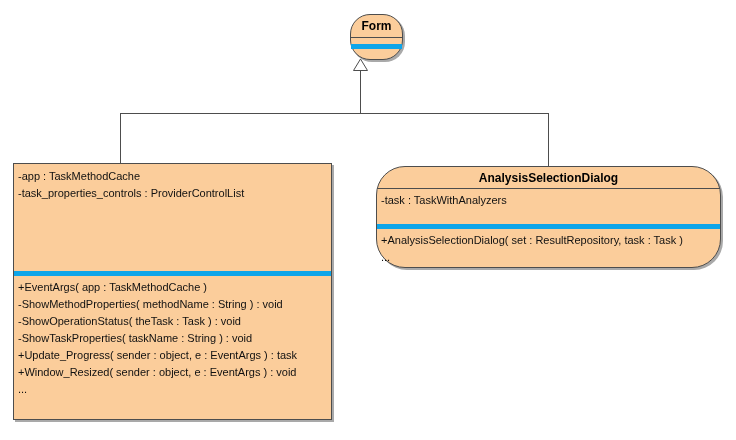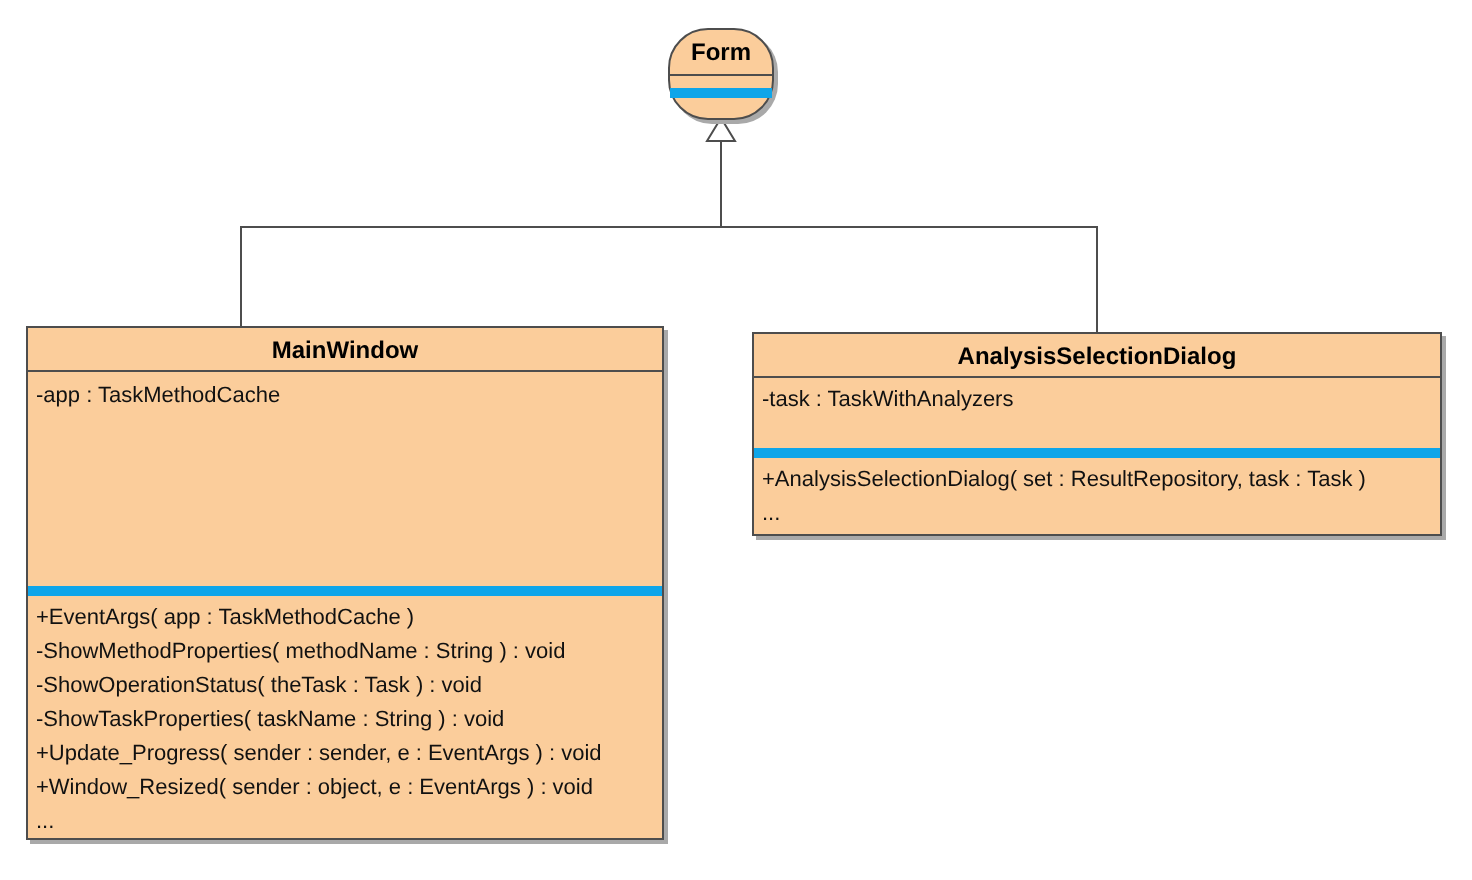--- a/index.html
+++ b/index.html
@@ -20,29 +20,29 @@
   }
   .uml-compartment{
     border-bottom:5px solid #0ea5e9;padding:3px 4px;box-sizing:border-box;
     flex:0 0 auto;overflow:hidden;
   }
   .uml-compartment.last{border-bottom:none;flex:1 1 auto;}
   .member{
     font-size:11px;color:#111;line-height:17px;white-space:nowrap;
   }
   
-  .box-form{left:334px;top:14px;width:53px;height:46px;border-radius:20px;}
+  .box-form{left:350px;top:14px;width:53px;height:46px;border-radius:20px;}
   .box-form .uml-title{height:22px;}
   .box-form .empty-a{height:11px;}
   
   .box-mainwindow{left:13px;top:163px;width:319px;height:257px;}
   .box-mainwindow .uml-title{height:21px;}
   .box-mainwindow .attrs{height:112px;padding-top:4px;}
   
-  .box-asd{left:376px;top:166px;width:345px;height:102px;}
+  .box-asd{left:376px;top:166px;width:345px;height:102px;border-radius:29px;}
   .box-asd .uml-title{height:21px;}
   .box-asd .attrs{height:40px;padding-top:3px;}
 </style>
 </head>
 <body>
 
 <div class="canvas">
 
   <svg class="connector-layer" width="736" height="440" viewBox="0 0 736 440">
     <g stroke="#4d4d4d" stroke-width="1" shape-rendering="crispEdges" fill="none">
@@ -54,30 +54,30 @@
     <polygon points="360.5,59 353.5,70.5 367.5,70.5" fill="#ffffff" stroke="#4d4d4d" stroke-width="1"></polygon>
   </svg>
 
   <div class="uml-class box-form">
     <div class="uml-title">Form</div>
     <div class="uml-compartment empty-a"></div>
     <div class="uml-compartment last"></div>
   </div>
 
   <div class="uml-class box-mainwindow">
-    <div class="uml-title">MainWindow</div>
     <div class="uml-compartment attrs">
       <div class="member">-app : TaskMethodCache</div>
+      <div class="member">-task_properties_controls : ProviderControlList</div>
     </div>
     <div class="uml-compartment last">
       <div class="member">+EventArgs( app : TaskMethodCache )</div>
       <div class="member">-ShowMethodProperties( methodName : String ) : void</div>
       <div class="member">-ShowOperationStatus( theTask : Task ) : void</div>
       <div class="member">-ShowTaskProperties( taskName : String ) : void</div>
-      <div class="member">+Update_Progress( sender : sender, e : EventArgs ) : void</div>
+      <div class="member">+Update_Progress( sender : object, e : EventArgs ) : task</div>
       <div class="member">+Window_Resized( sender : object, e : EventArgs ) : void</div>
       <div class="member">...</div>
     </div>
   </div>
 
   <div class="uml-class box-asd">
     <div class="uml-title">AnalysisSelectionDialog</div>
     <div class="uml-compartment attrs">
       <div class="member">-task : TaskWithAnalyzers</div>
     </div>

